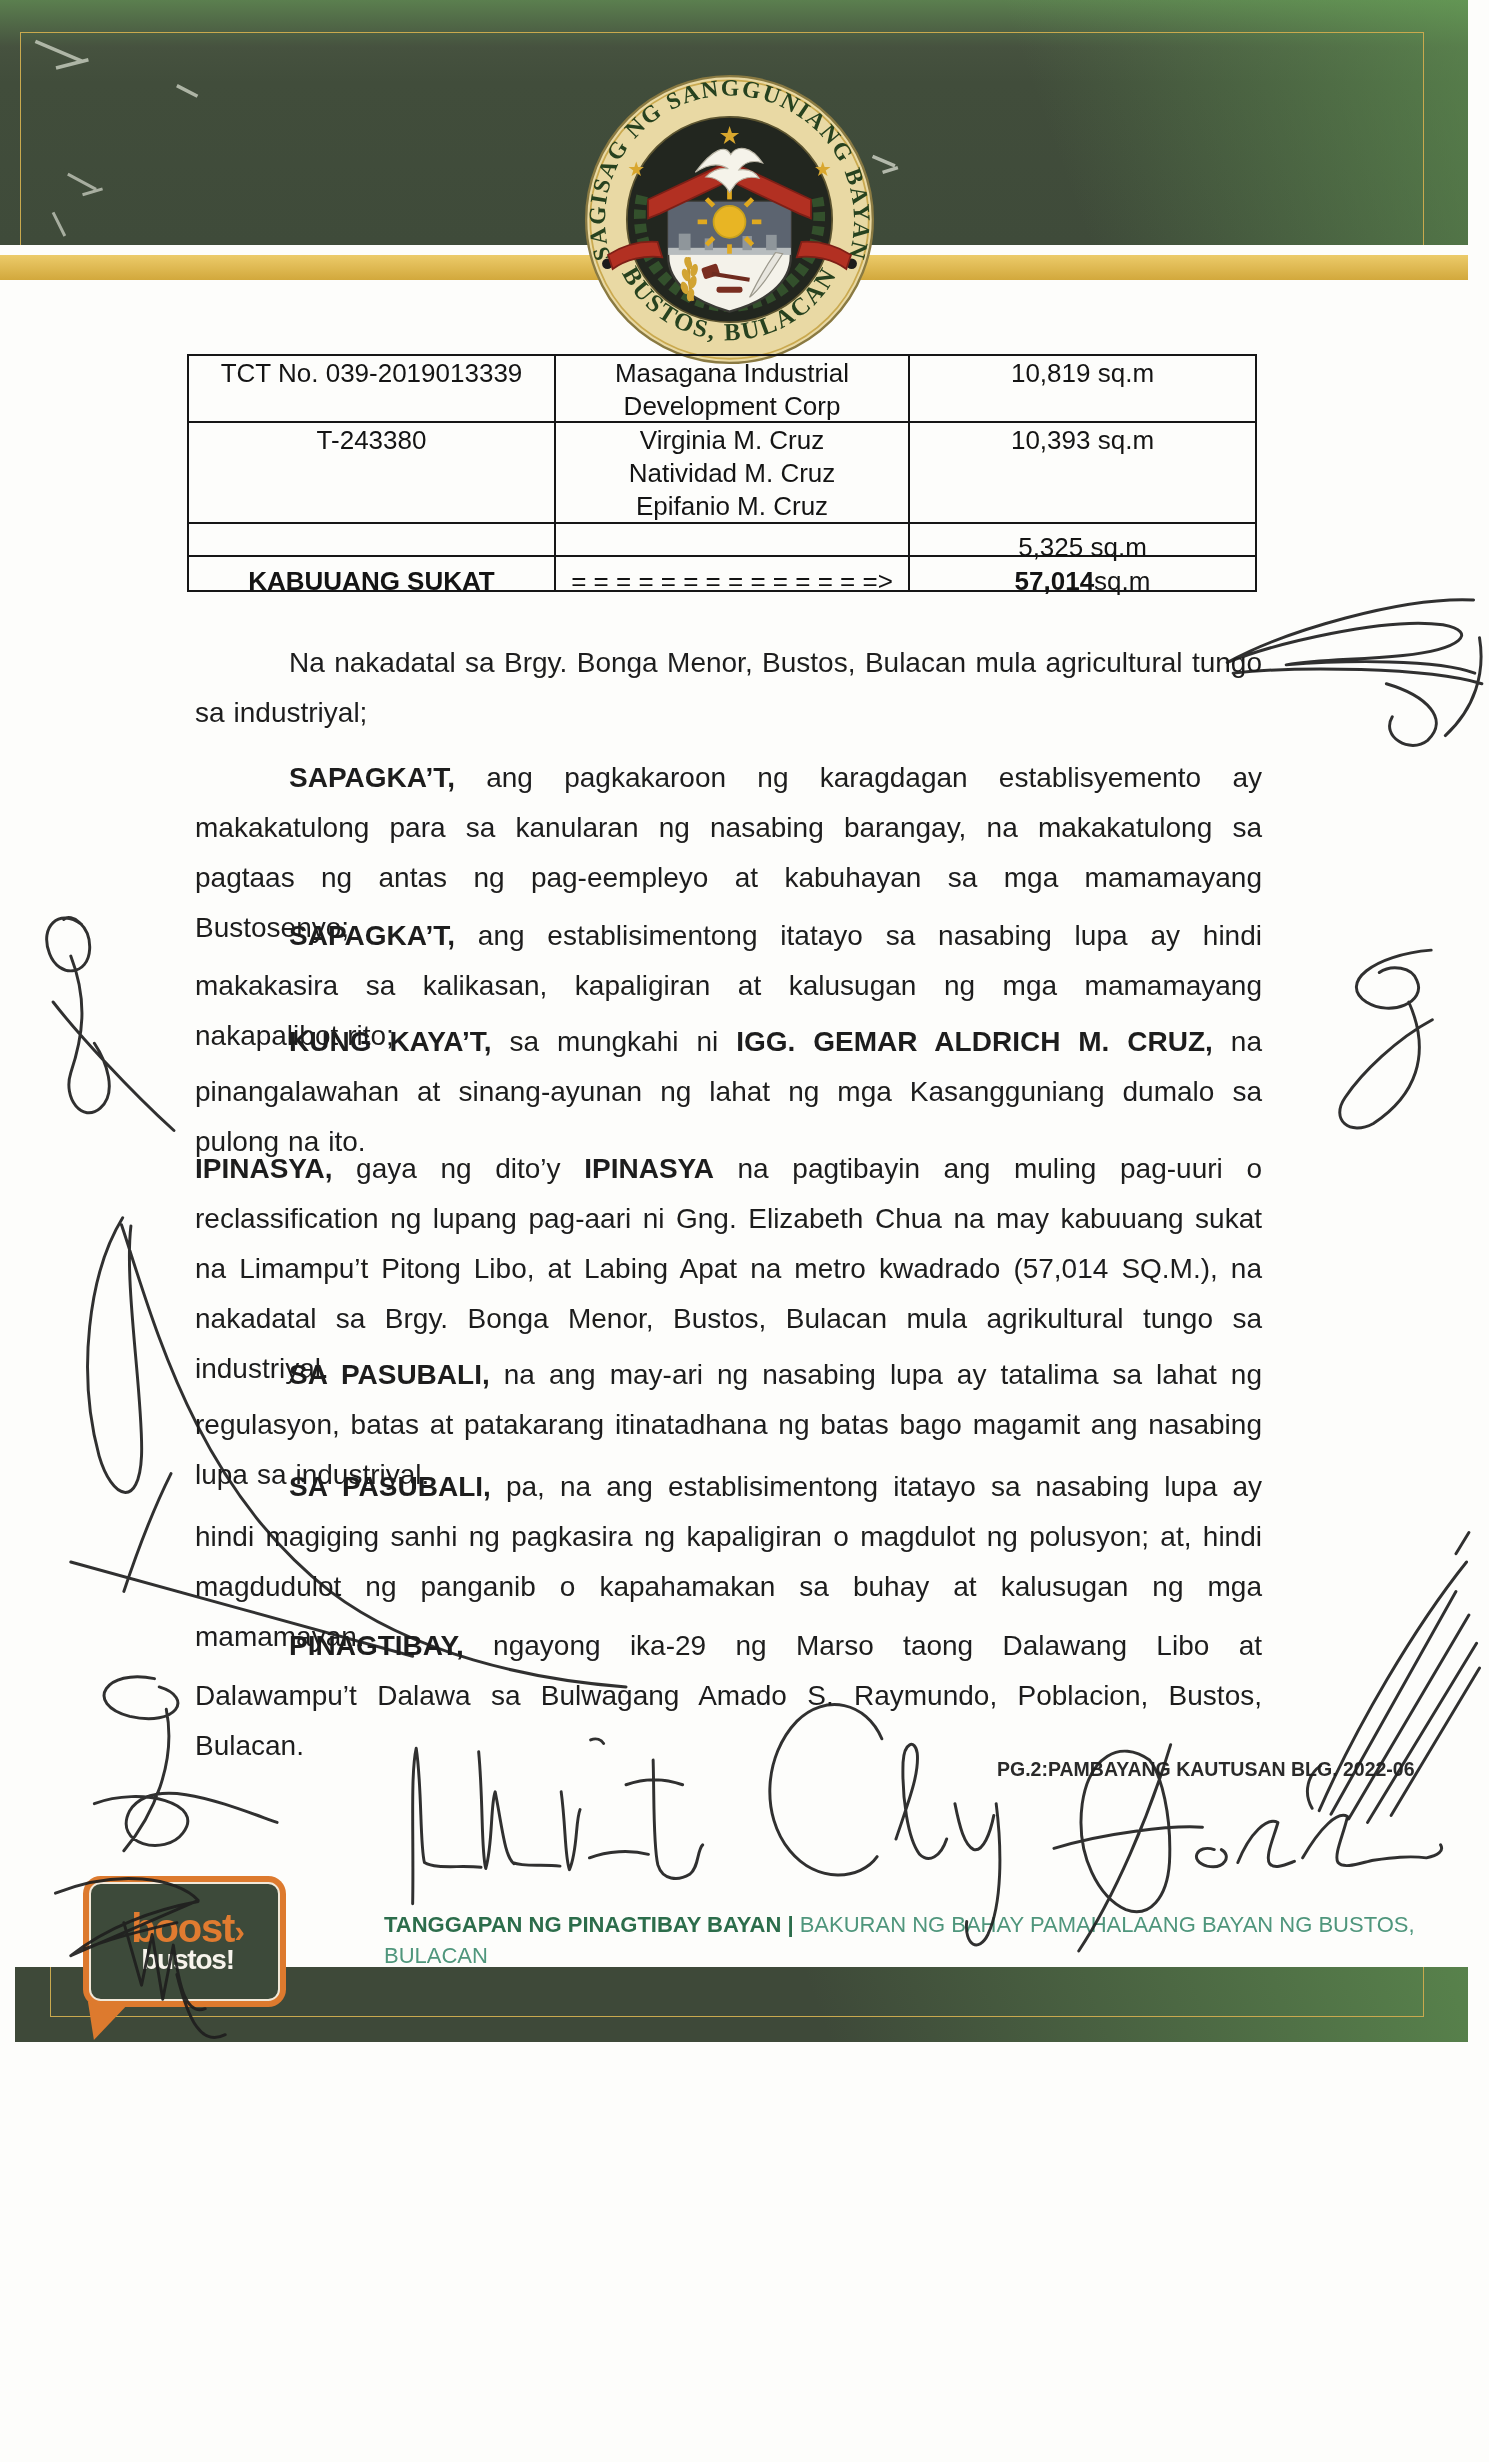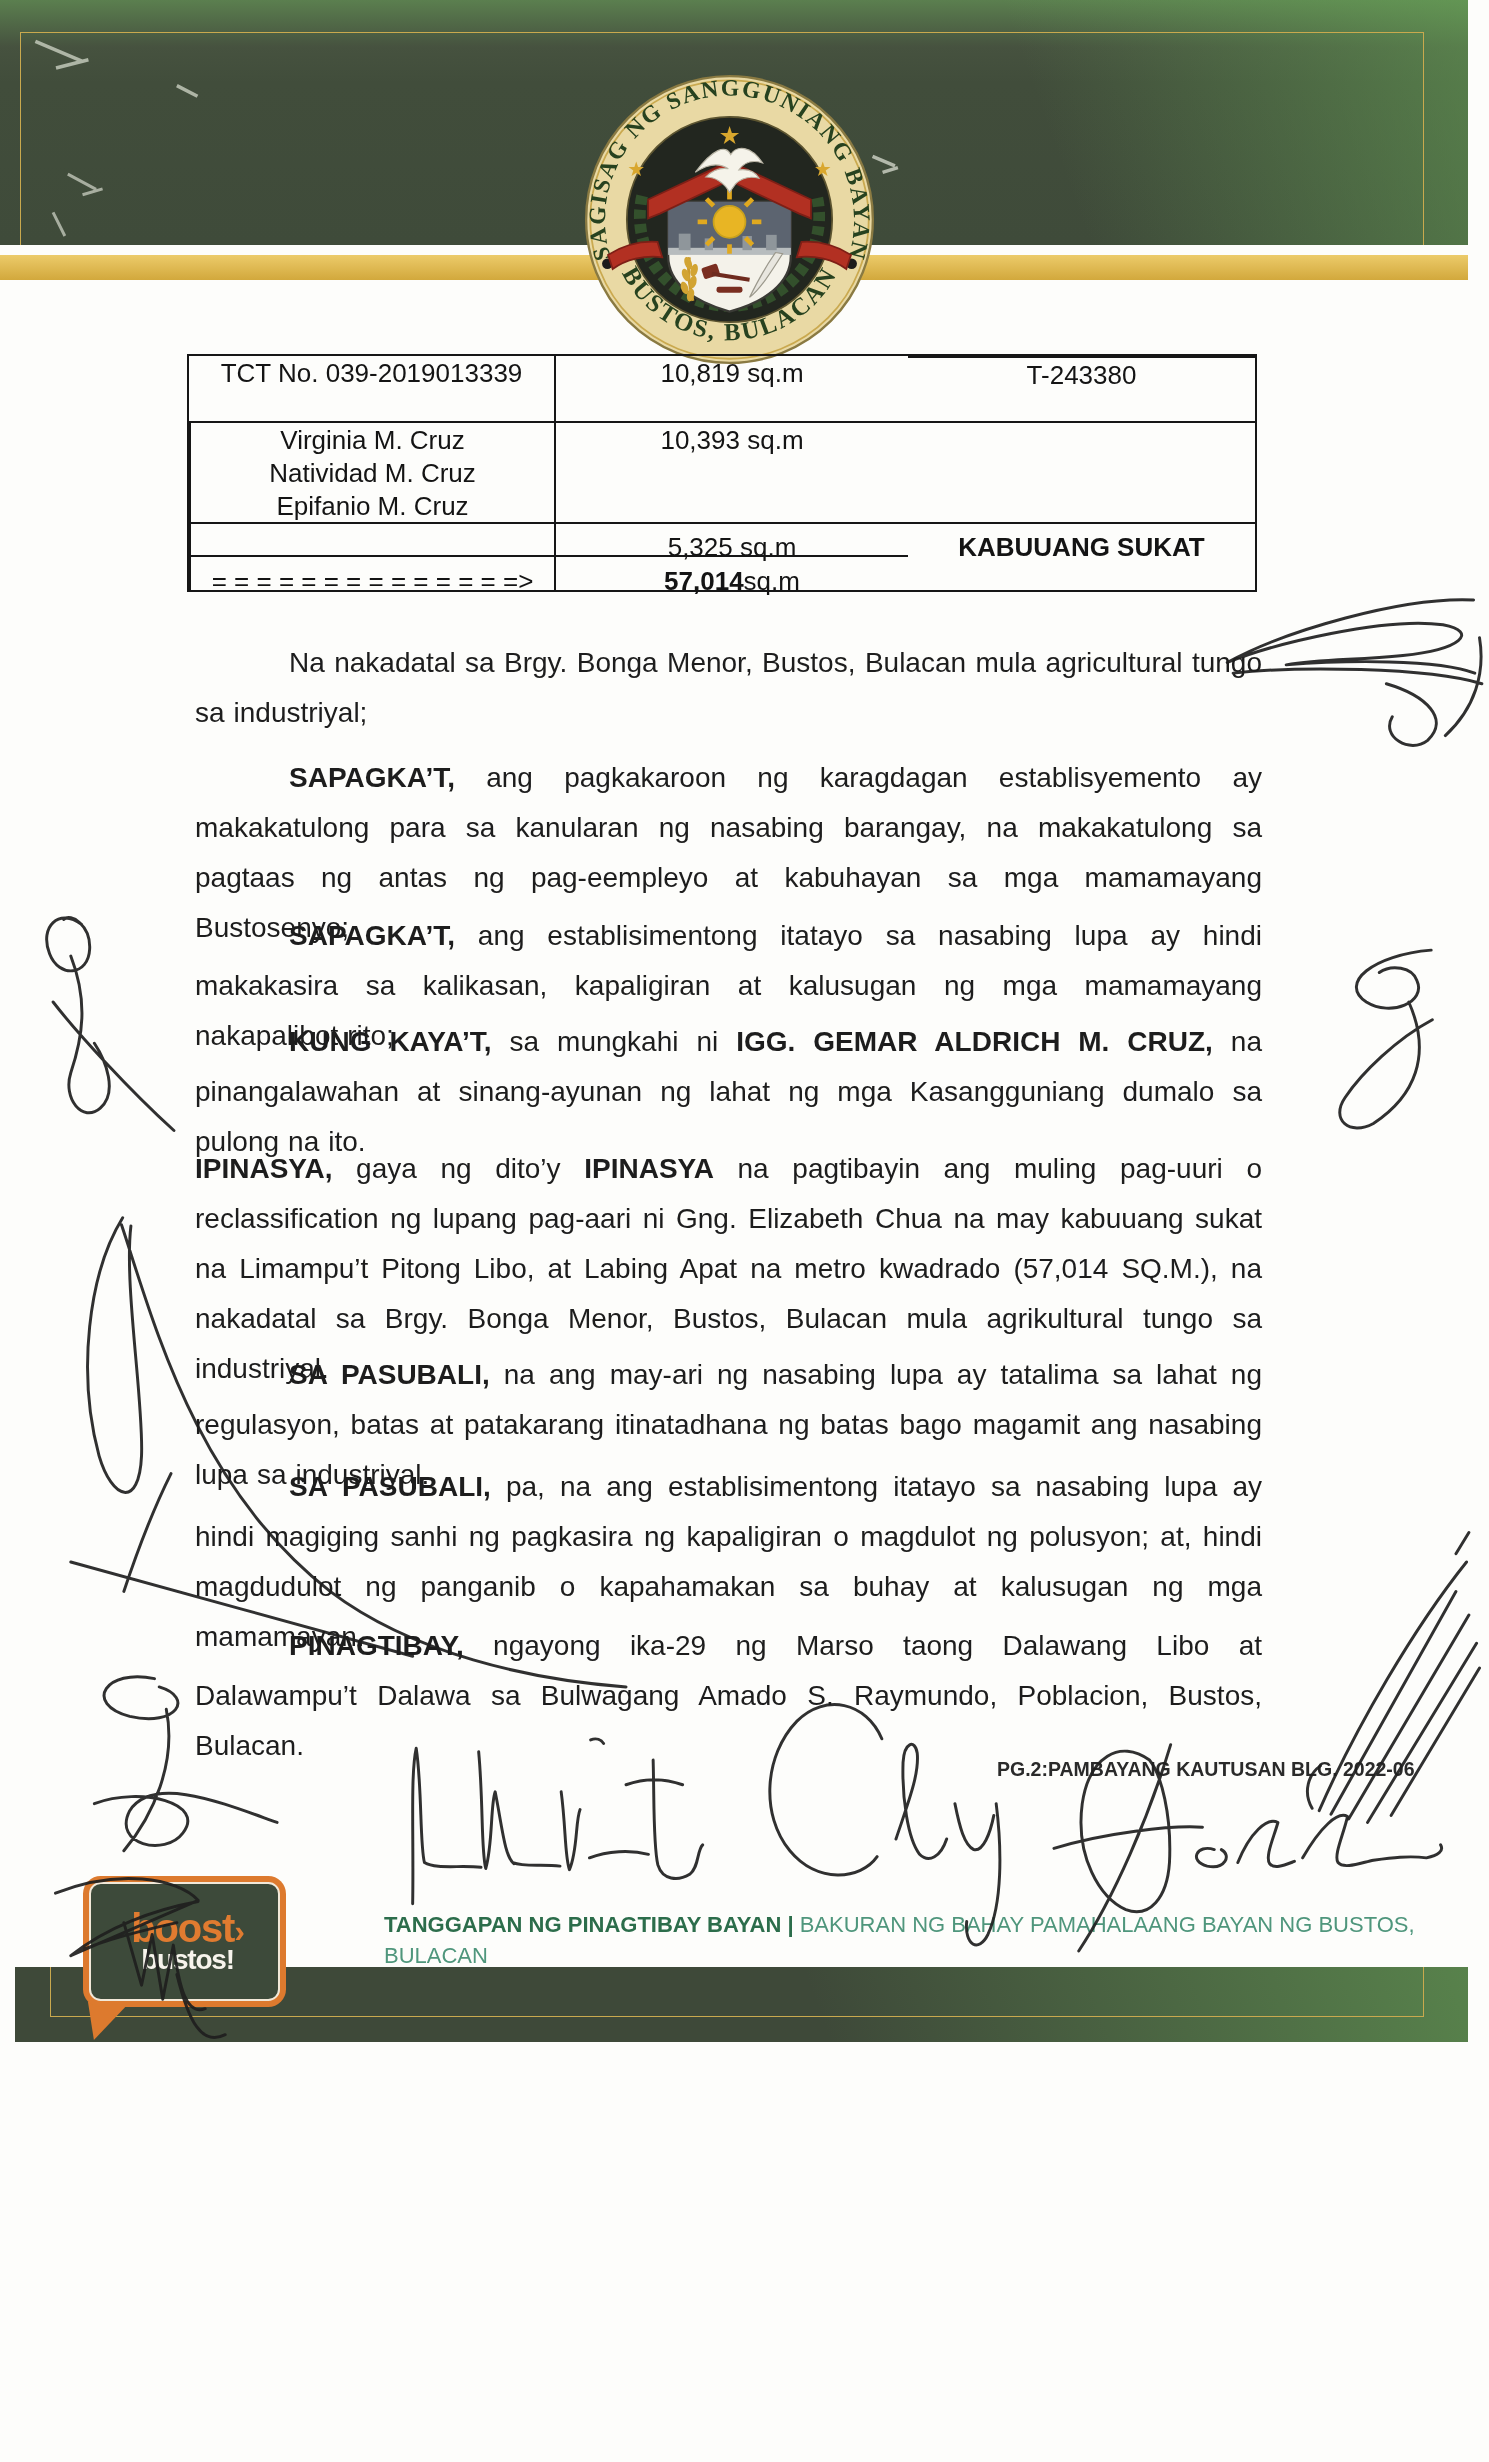--- a/index.html
+++ b/index.html
@@ -145,20 +145,24 @@
       <ellipse cx="-60" cy="86" rx="6" ry="11" transform="rotate(15 -60 86)"></ellipse>
       <ellipse cx="-74" cy="94" rx="6" ry="11" transform="rotate(-22 -74 94)"></ellipse>
       <ellipse cx="-62" cy="106" rx="6" ry="11" transform="rotate(14 -62 106)"></ellipse>
       <ellipse cx="-76" cy="116" rx="6" ry="11" transform="rotate(-20 -76 116)"></ellipse>
       <ellipse cx="-66" cy="128" rx="6" ry="11" transform="rotate(12 -66 128)"></ellipse>
     </g>
   </svg>
 
   <div class="land-table">
     <div class="cell c1 r1">TCT No. 039-2019013339</div>
+    <div class="cell c2 r1">
+      <div>Masagana Industrial</div>
+      <div>Development Corp</div>
+    </div>
     <div class="cell c3 r1">10,819 sq.m</div>
 
     <div class="cell c1 r2">T-243380</div>
     <div class="cell c2 r2">
       <div>Virginia M. Cruz</div>
       <div>Natividad M. Cruz</div>
       <div>Epifanio M. Cruz</div>
     </div>
     <div class="cell c3 r2">10,393 sq.m</div>
 

